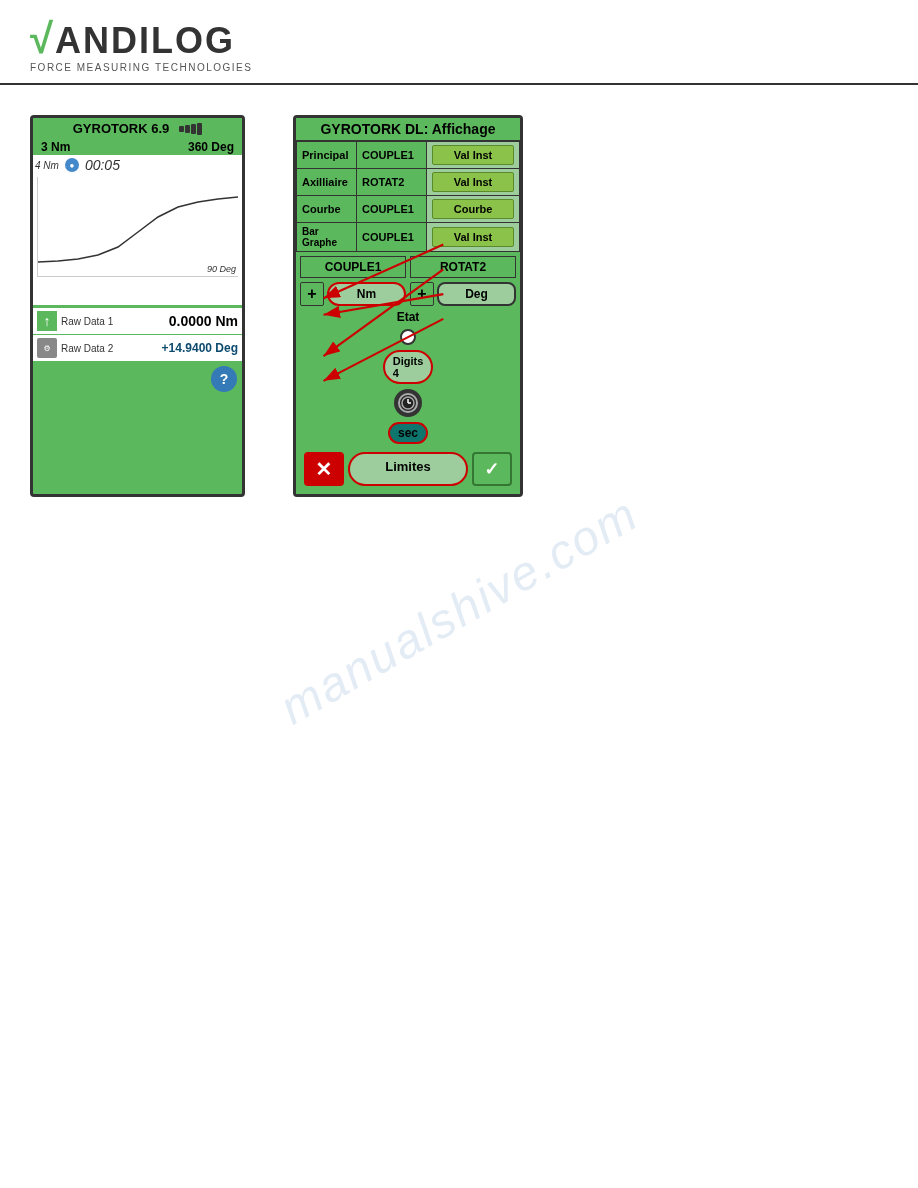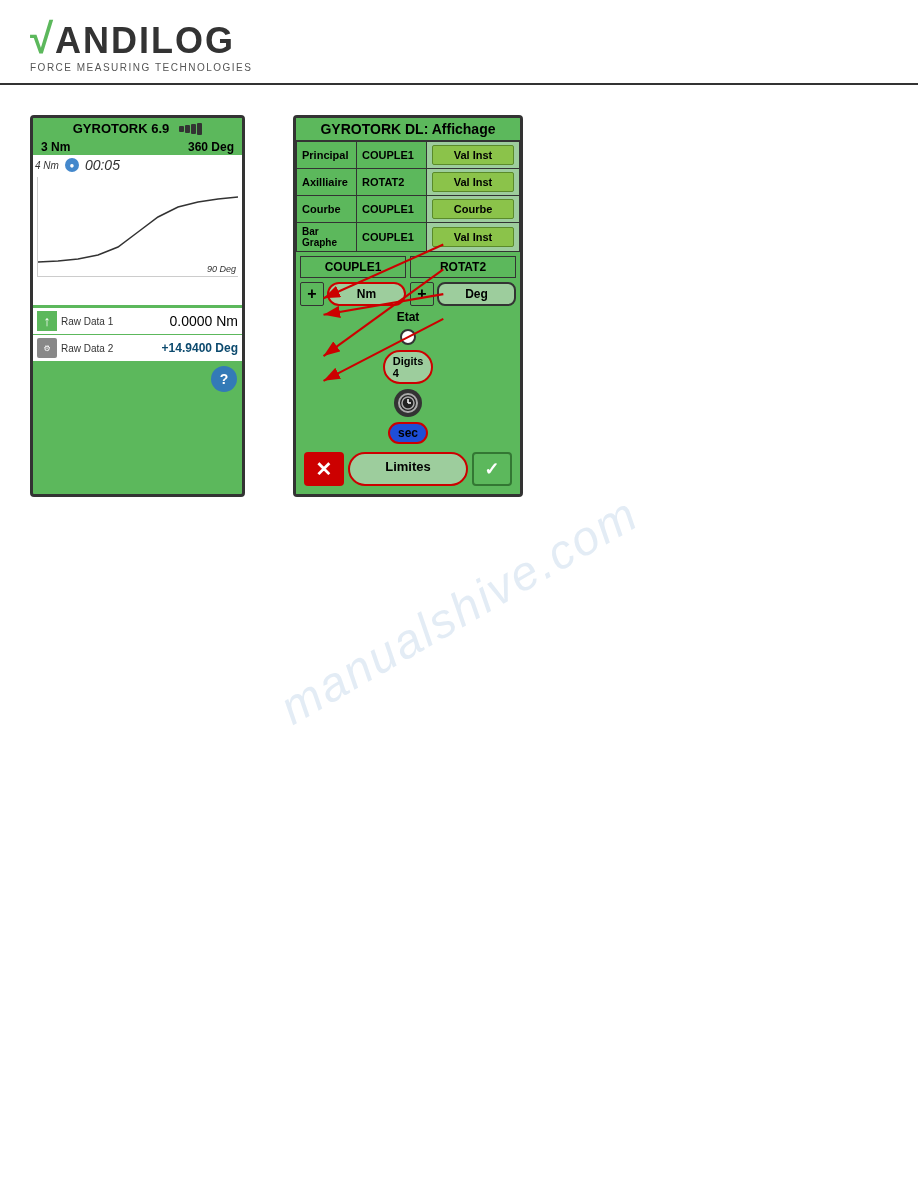--- a/index.html
+++ b/index.html
@@ -173,21 +173,21 @@
       font-size: 8px;
       color: #fff;
     }
     .data-label {
       font-size: 10px;
       color: #333;
       min-width: 50px;
     }
     .data-value {
       font-size: 14px;
-      font-weight: normal;
+      font-weight: bold;
       color: #000;
       margin-left: auto;
     }
     .data-value-2 {
       font-size: 12px;
       font-weight: bold;
       color: #0c4a6e;
       margin-left: auto;
     }
 
@@ -368,21 +368,21 @@
       height: 20px;
       border: 2px solid #aaa;
       border-radius: 50%;
       background: #222;
       position: relative;
     }
     .sec-label {
       font-size: 12px;
       font-weight: bold;
       color: #000;
-      background: #1d4ed8;
+      background: #0f766e;
       border: 2px solid #cc0000;
       border-radius: 20px;
       padding: 2px 8px;
     }
 
     .bottom-action-bar {
       display: flex;
       gap: 4px;
       padding: 4px;
       background: #5cb85c;

